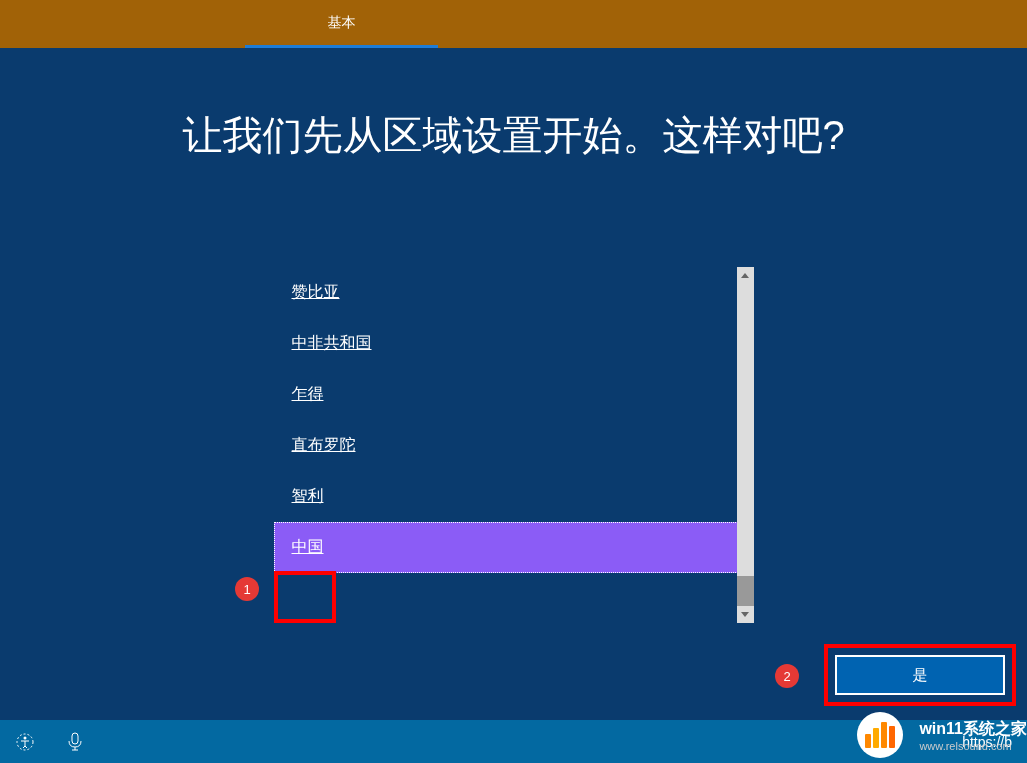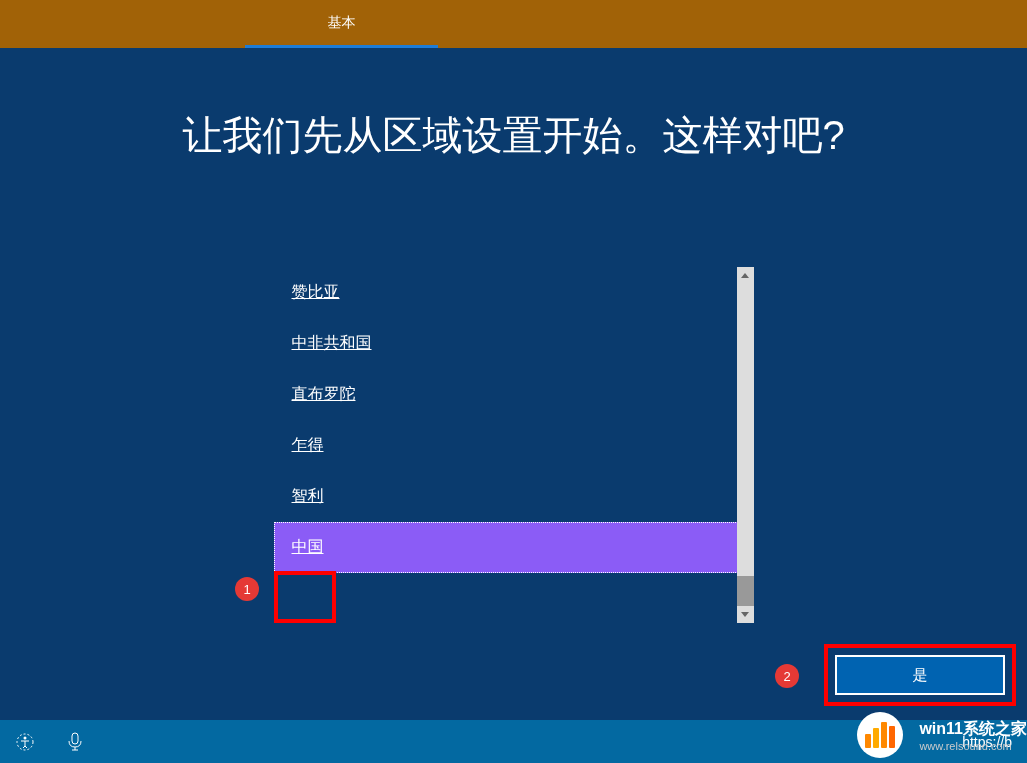--- a/index.html
+++ b/index.html
@@ -276,22 +276,22 @@
   </div>
 </div>
 
 <div class="main-content">
   <h1 class="heading">让我们先从区域设置开始。这样对吧?</h1>
 
   <div class="list-container">
     <div class="region-list">
       <div class="region-item">赞比亚</div>
       <div class="region-item">中非共和国</div>
+      <div class="region-item">乍得</div>
       <div class="region-item">直布罗陀</div>
-      <div class="region-item">乍得</div>
       <div class="region-item">智利</div>
       <div class="region-item selected">中国</div>
     </div>
 
     <div class="scrollbar-track">
       <div class="scrollbar-arrow-up">
         <svg width="8" height="5" viewBox="0 0 8 5">
             <path d="M0 5 L4 0 L8 5 Z" fill="#666"></path>
           </svg>
       </div>

